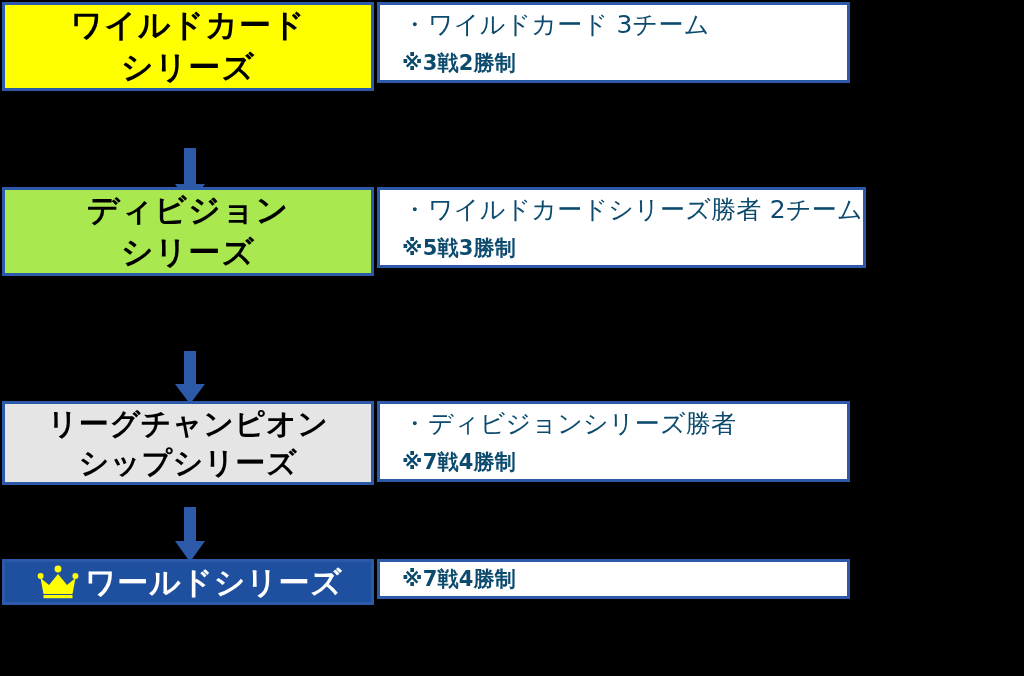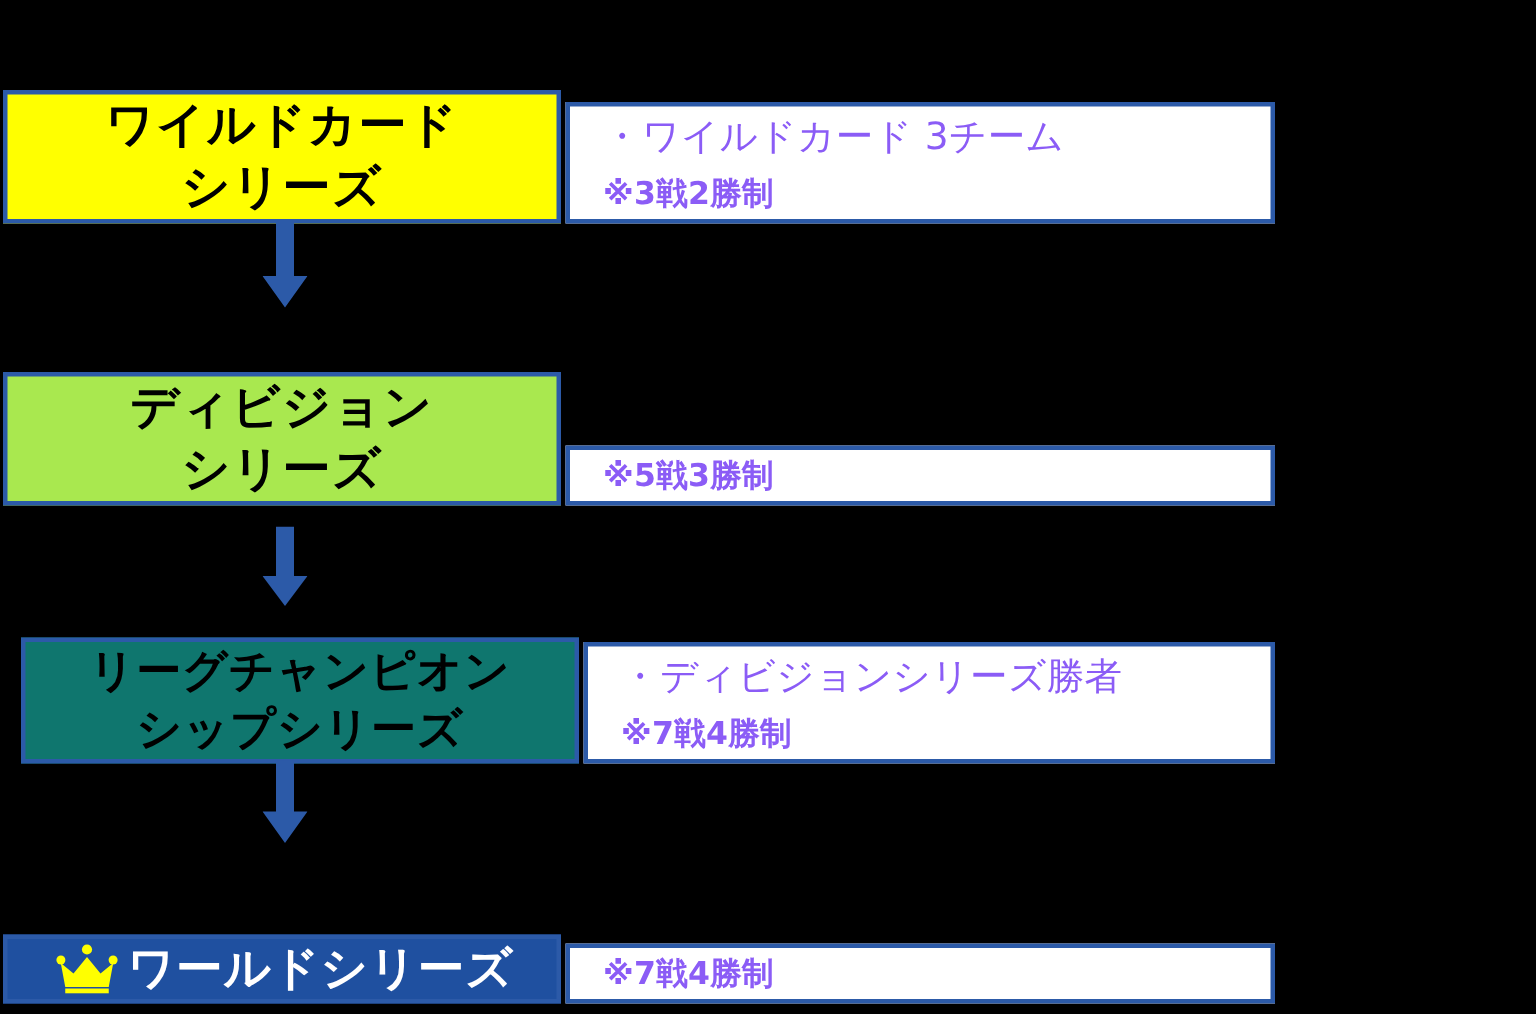--- a/index.html
+++ b/index.html
@@ -21,21 +21,21 @@
     background: #000000;
   }
 
   
   .row {
     position: absolute;
     left: 2px;
     width: 848px;
     box-sizing: border-box;
     display: flex;
-    align-items: flex-end;
+    align-items: flex-start;
   }
 
   .stage-box {
     position: relative;
     box-sizing: border-box;
     width: 372px;
     flex: 0 0 372px;
     border: 3px solid #2c5aa8;
     display: flex;
     align-items: center;
@@ -50,21 +50,21 @@
     position: relative;
     box-sizing: border-box;
     flex: 1 1 auto;
     margin-left: 3px;
     background: #ffffff;
     border: 3px solid #2c5aa8;
     display: flex;
     flex-direction: column;
     justify-content: center;
     padding: 0 0 0 22px;
-    color: #8b5cf6;
+    color: #0c4a6e;
   }
 
   .stage-label {
     line-height: 1.30;
     white-space: pre-line;
   }
 
   .bullet-line {
     font-size: 25px;
     line-height: 1.62;
@@ -86,21 +86,21 @@
   
   #row-wildcard { top: 2px;   height: 147px; }
   #row-wildcard .stage-box { background: #ffff00; }
   #row-wildcard .stage-label { font-size: 32px; }
 
   #row-division { top: 187px; height: 150px; }
   #row-division .stage-box { background: #a9e84f; }
   #row-division .stage-label { font-size: 32px; }
 
   #row-lcs { top: 401px; height: 108px; }
-  #row-lcs .stage-box { background: #0f766e; margin-left: 12px; }
+  #row-lcs .stage-box { background: #e5e5e5; }
   #row-lcs .stage-label { font-size: 30px; letter-spacing: 0.02em; }
 
   #row-ws { top: 559px; height: 110px; }
   #row-ws .stage-box {
     background: #1f50a0;
     color: #ffffff;
     justify-content: flex-start;
     padding-left: 32px;
     letter-spacing: 0.04em;
   }
@@ -148,20 +148,23 @@
       <polygon points="9,0 21,0 21,36 30,36 15,57 0,36 9,36" fill="#2c5aa8"></polygon>
     </svg>
   </div>
 
   <div class="row" id="row-division">
     <div class="stage-box">
       <span class="stage-label">ディビジョン
 シリーズ</span>
     </div>
     <div class="detail-box">
+      <div class="bullet-line">
+        <span class="dot">・</span><span>ワイルドカードシリーズ勝者 2チーム</span>
+      </div>
       <div class="note-line">※5戦3勝制</div>
     </div>
   </div>
 
   <div class="arrow" id="arrow-2">
     <svg viewBox="0 0 30 54" width="30" height="54" aria-hidden="true">
       <polygon points="9,0 21,0 21,33 30,33 15,53 0,33 9,33" fill="#2c5aa8"></polygon>
     </svg>
   </div>
 

